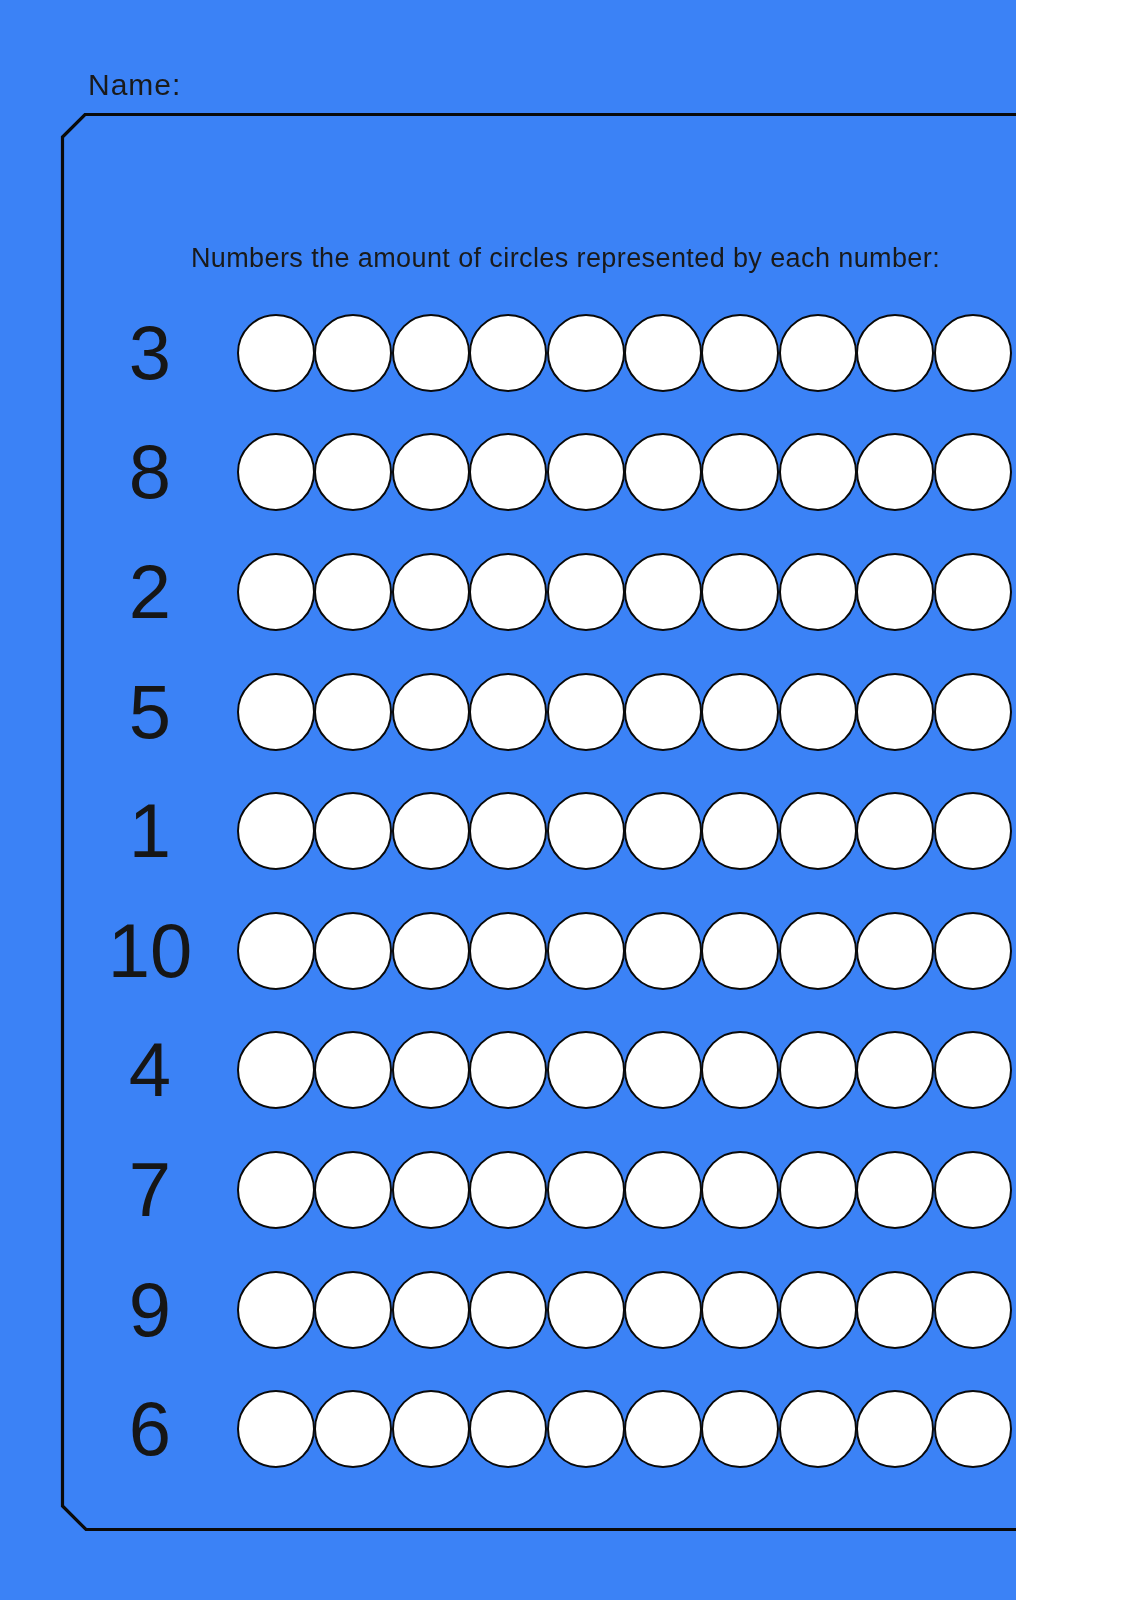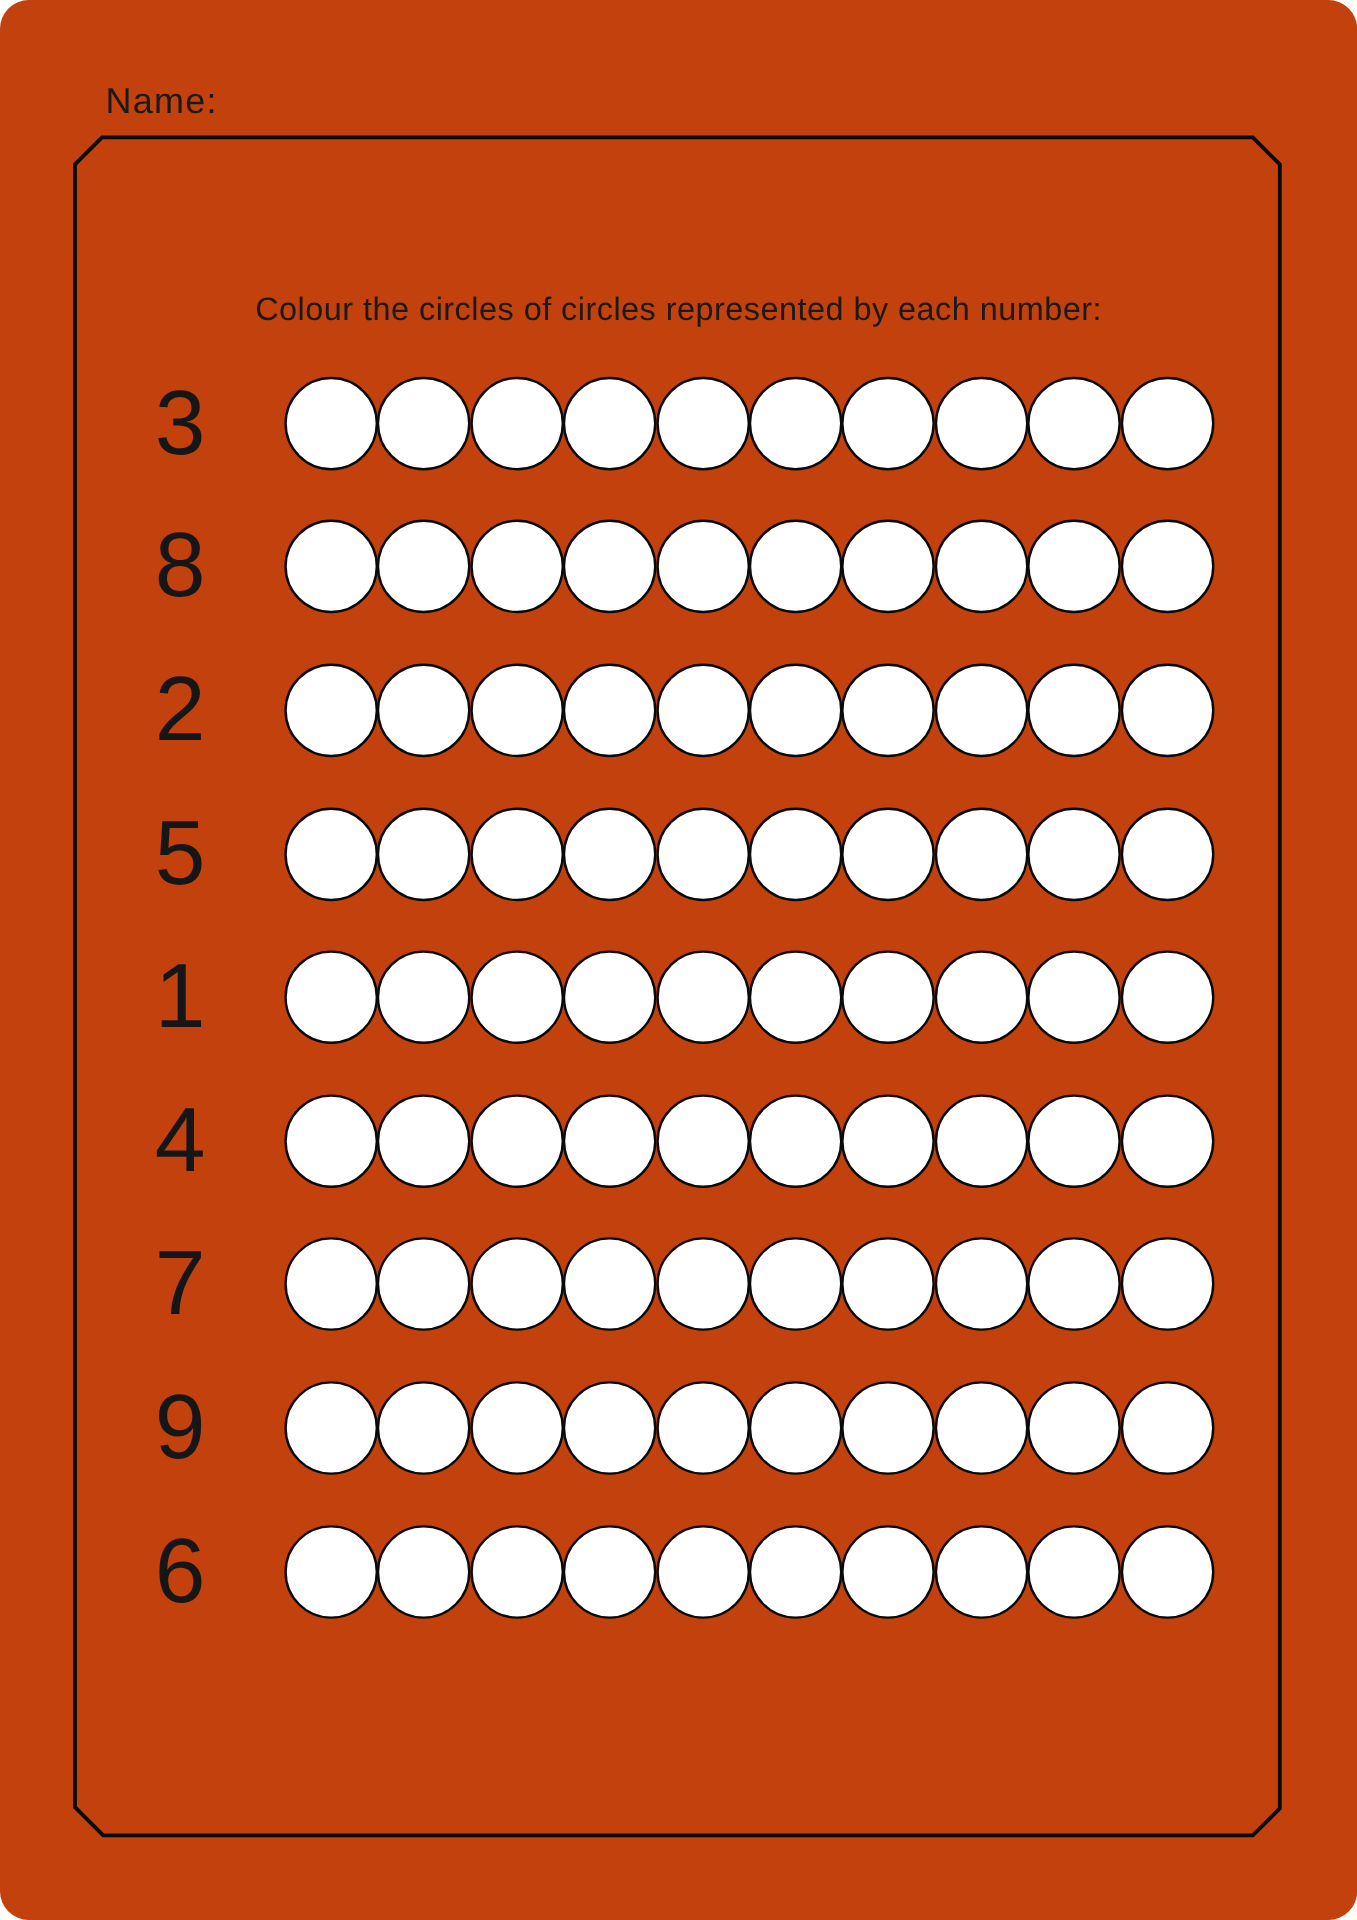--- a/index.html
+++ b/index.html
@@ -2,27 +2,26 @@
 <html><head>
 <meta charset="utf-8">
 <style>
   html, body {
     margin: 0;
     padding: 0;
     background: #ffffff;
   }
   .page {
     position: relative;
-    width: 1131px;
+    width: 1016px;
     height: 1600px;
-    background: #c2410c;
+    background: #3b82f6;
     font-family: "Liberation Sans", sans-serif;
     color: #111111;
     overflow: hidden;
-    border-radius: 24px;
   }
   .name-label {
     position: absolute;
     left: 88px;
     top: 68px;
     font-size: 30px;
     font-weight: 400;
     letter-spacing: 1px;
     color: #1a1a1a;
   }
@@ -99,21 +98,21 @@
 
 <div class="page">
 
   <div class="name-label">Name:</div>
 
   <svg class="border-svg" viewBox="0 0 1131 1600" xmlns="http://www.w3.org/2000/svg">
     <polygon points="85,114.5 1044,114.5 1066.5,137 1066.5,1507 1044,1529.5 86,1529.5 62.5,1506 62.5,137" fill="none" stroke="#0a0a0a" stroke-width="3.2" stroke-linejoin="miter"></polygon>
   </svg>
 
 
-  <div class="instructions">Colour the circles of circles represented by each number:</div>
+  <div class="instructions">Numbers the amount of circles represented by each number:</div>
 
   <div class="rows-container">
     <div class="worksheet-row">
       <div class="row-number">3</div>
       <div class="circles-row">
           <div class="circle"></div>
           <div class="circle"></div>
           <div class="circle"></div>
           <div class="circle"></div>
           <div class="circle"></div>
@@ -182,20 +181,35 @@
           <div class="circle"></div>
           <div class="circle"></div>
           <div class="circle"></div>
           <div class="circle"></div>
           <div class="circle"></div>
           <div class="circle"></div>
           <div class="circle"></div>
         </div>
     </div>
 
+    <div class="worksheet-row">
+      <div class="row-number">10</div>
+      <div class="circles-row">
+          <div class="circle"></div>
+          <div class="circle"></div>
+          <div class="circle"></div>
+          <div class="circle"></div>
+          <div class="circle"></div>
+          <div class="circle"></div>
+          <div class="circle"></div>
+          <div class="circle"></div>
+          <div class="circle"></div>
+          <div class="circle"></div>
+        </div>
+    </div>
 
     <div class="worksheet-row">
       <div class="row-number">4</div>
       <div class="circles-row">
           <div class="circle"></div>
           <div class="circle"></div>
           <div class="circle"></div>
           <div class="circle"></div>
           <div class="circle"></div>
           <div class="circle"></div>

